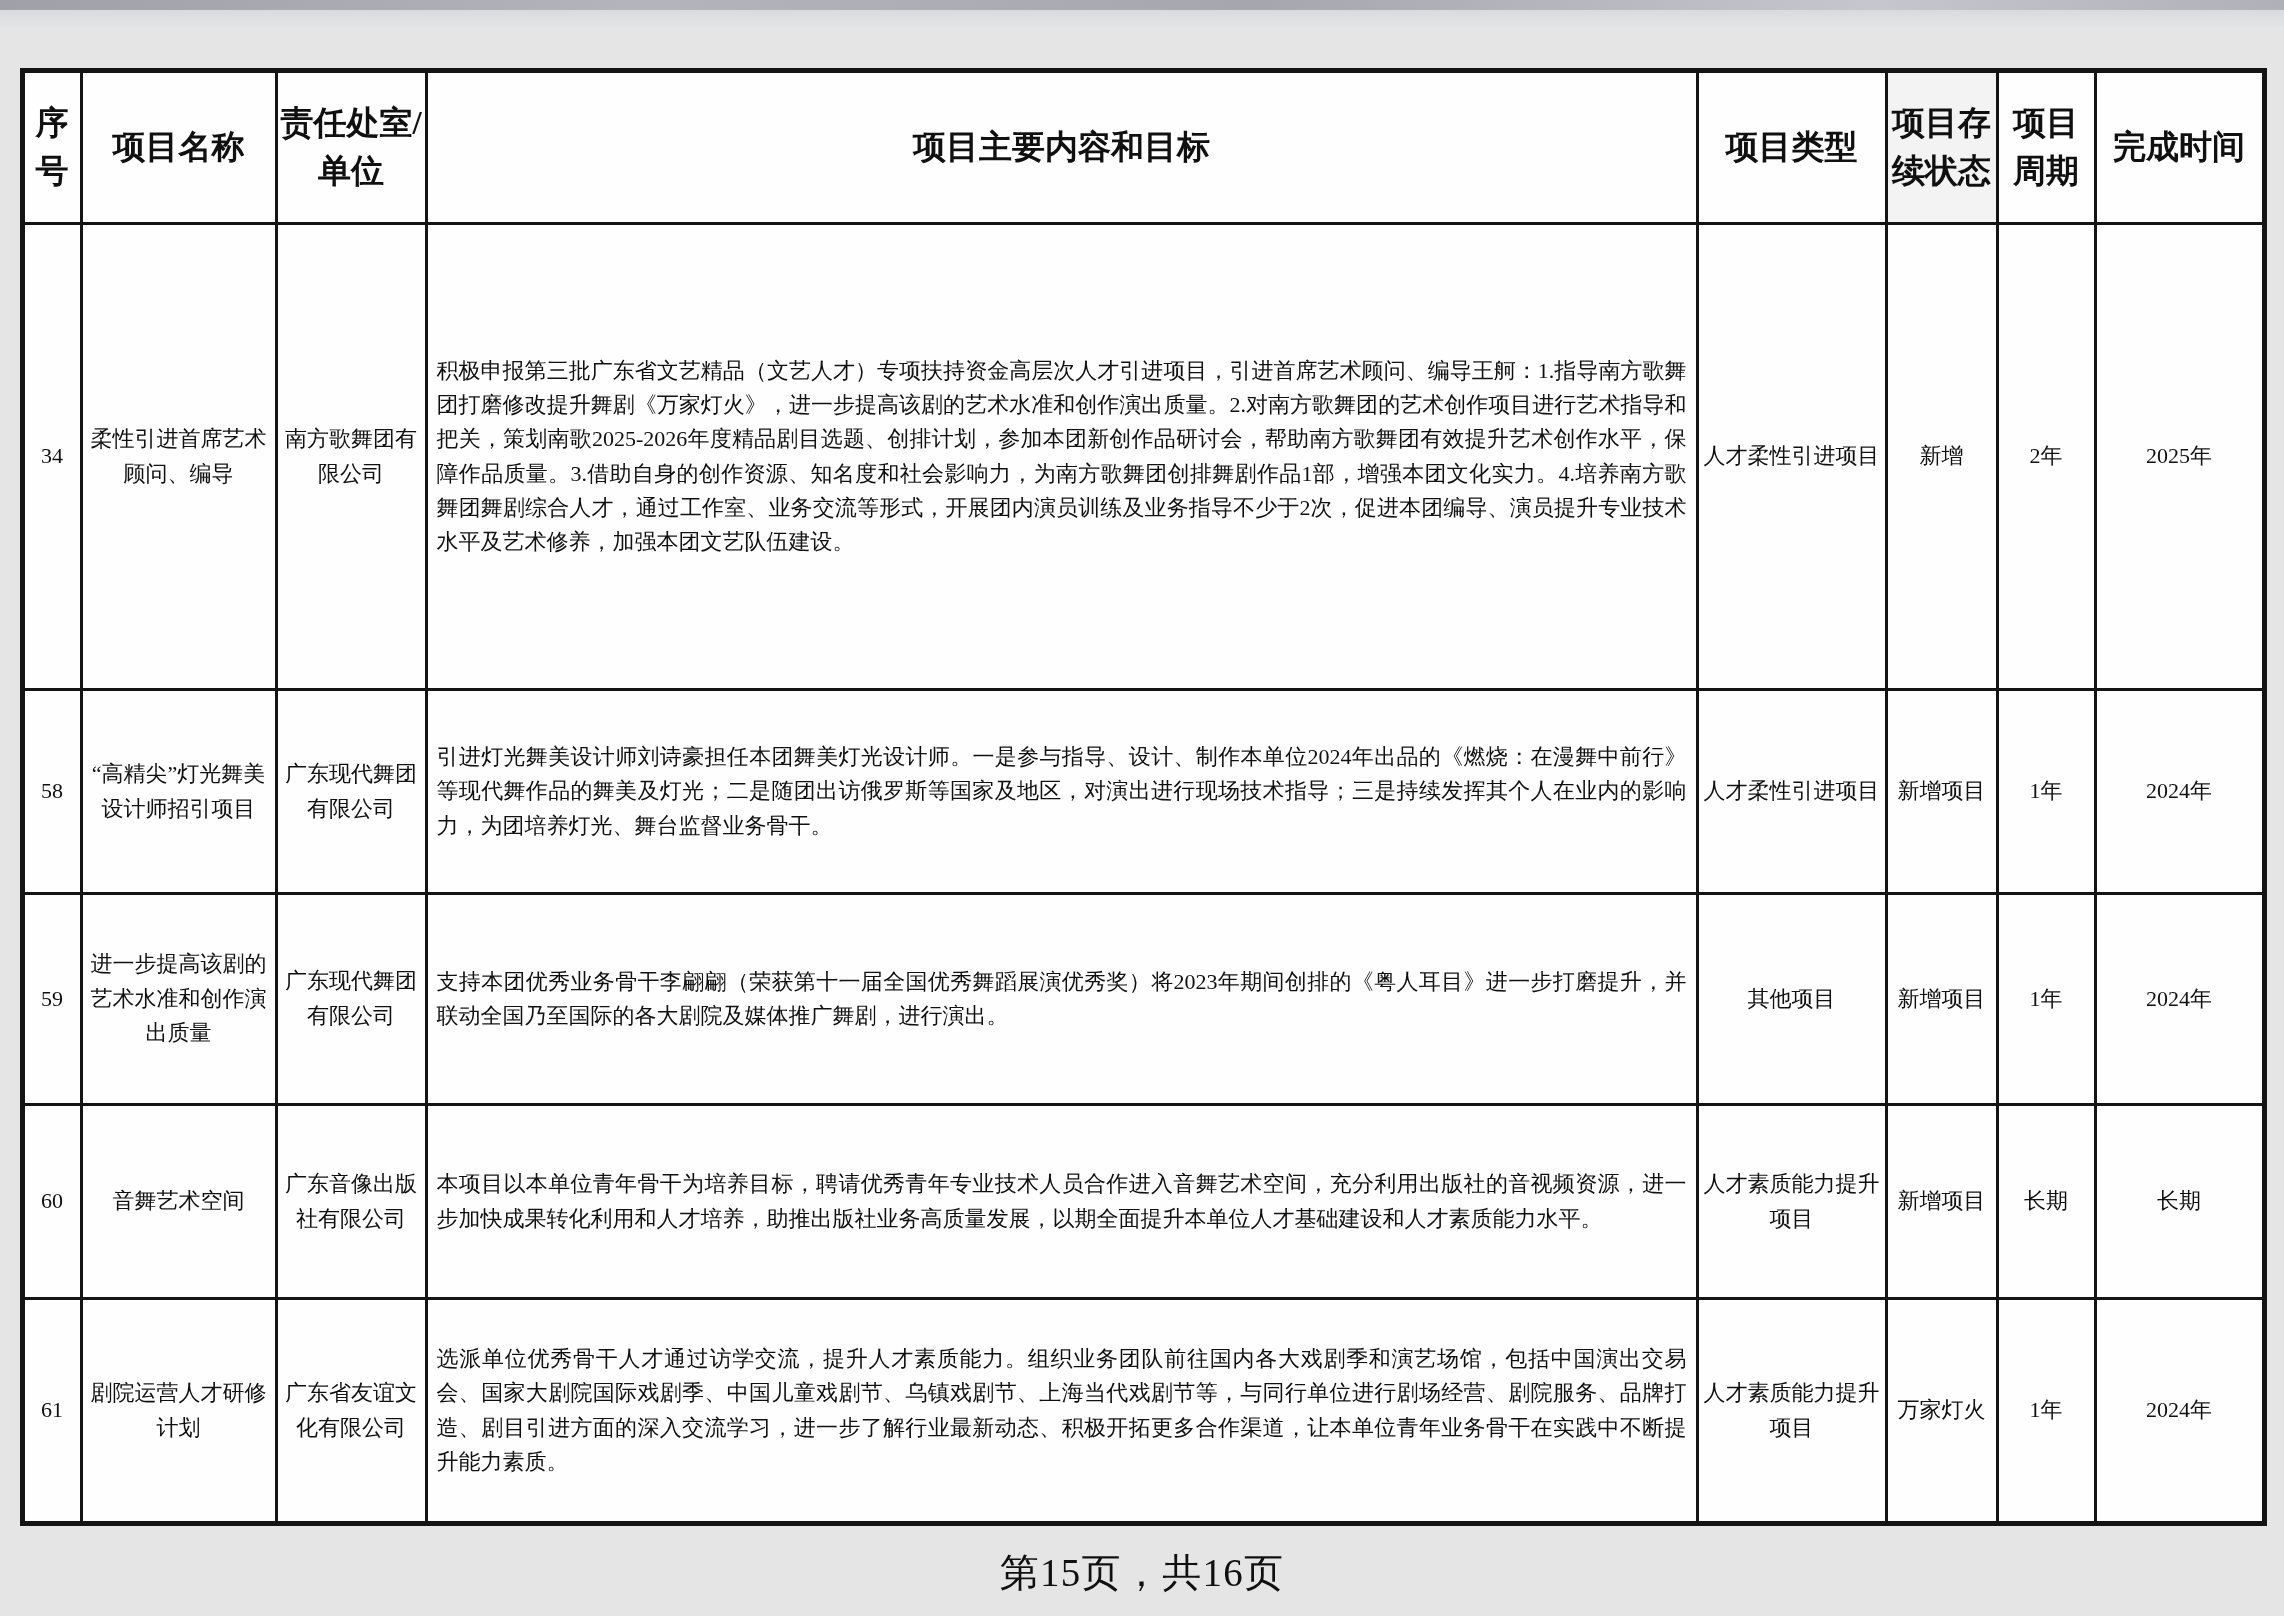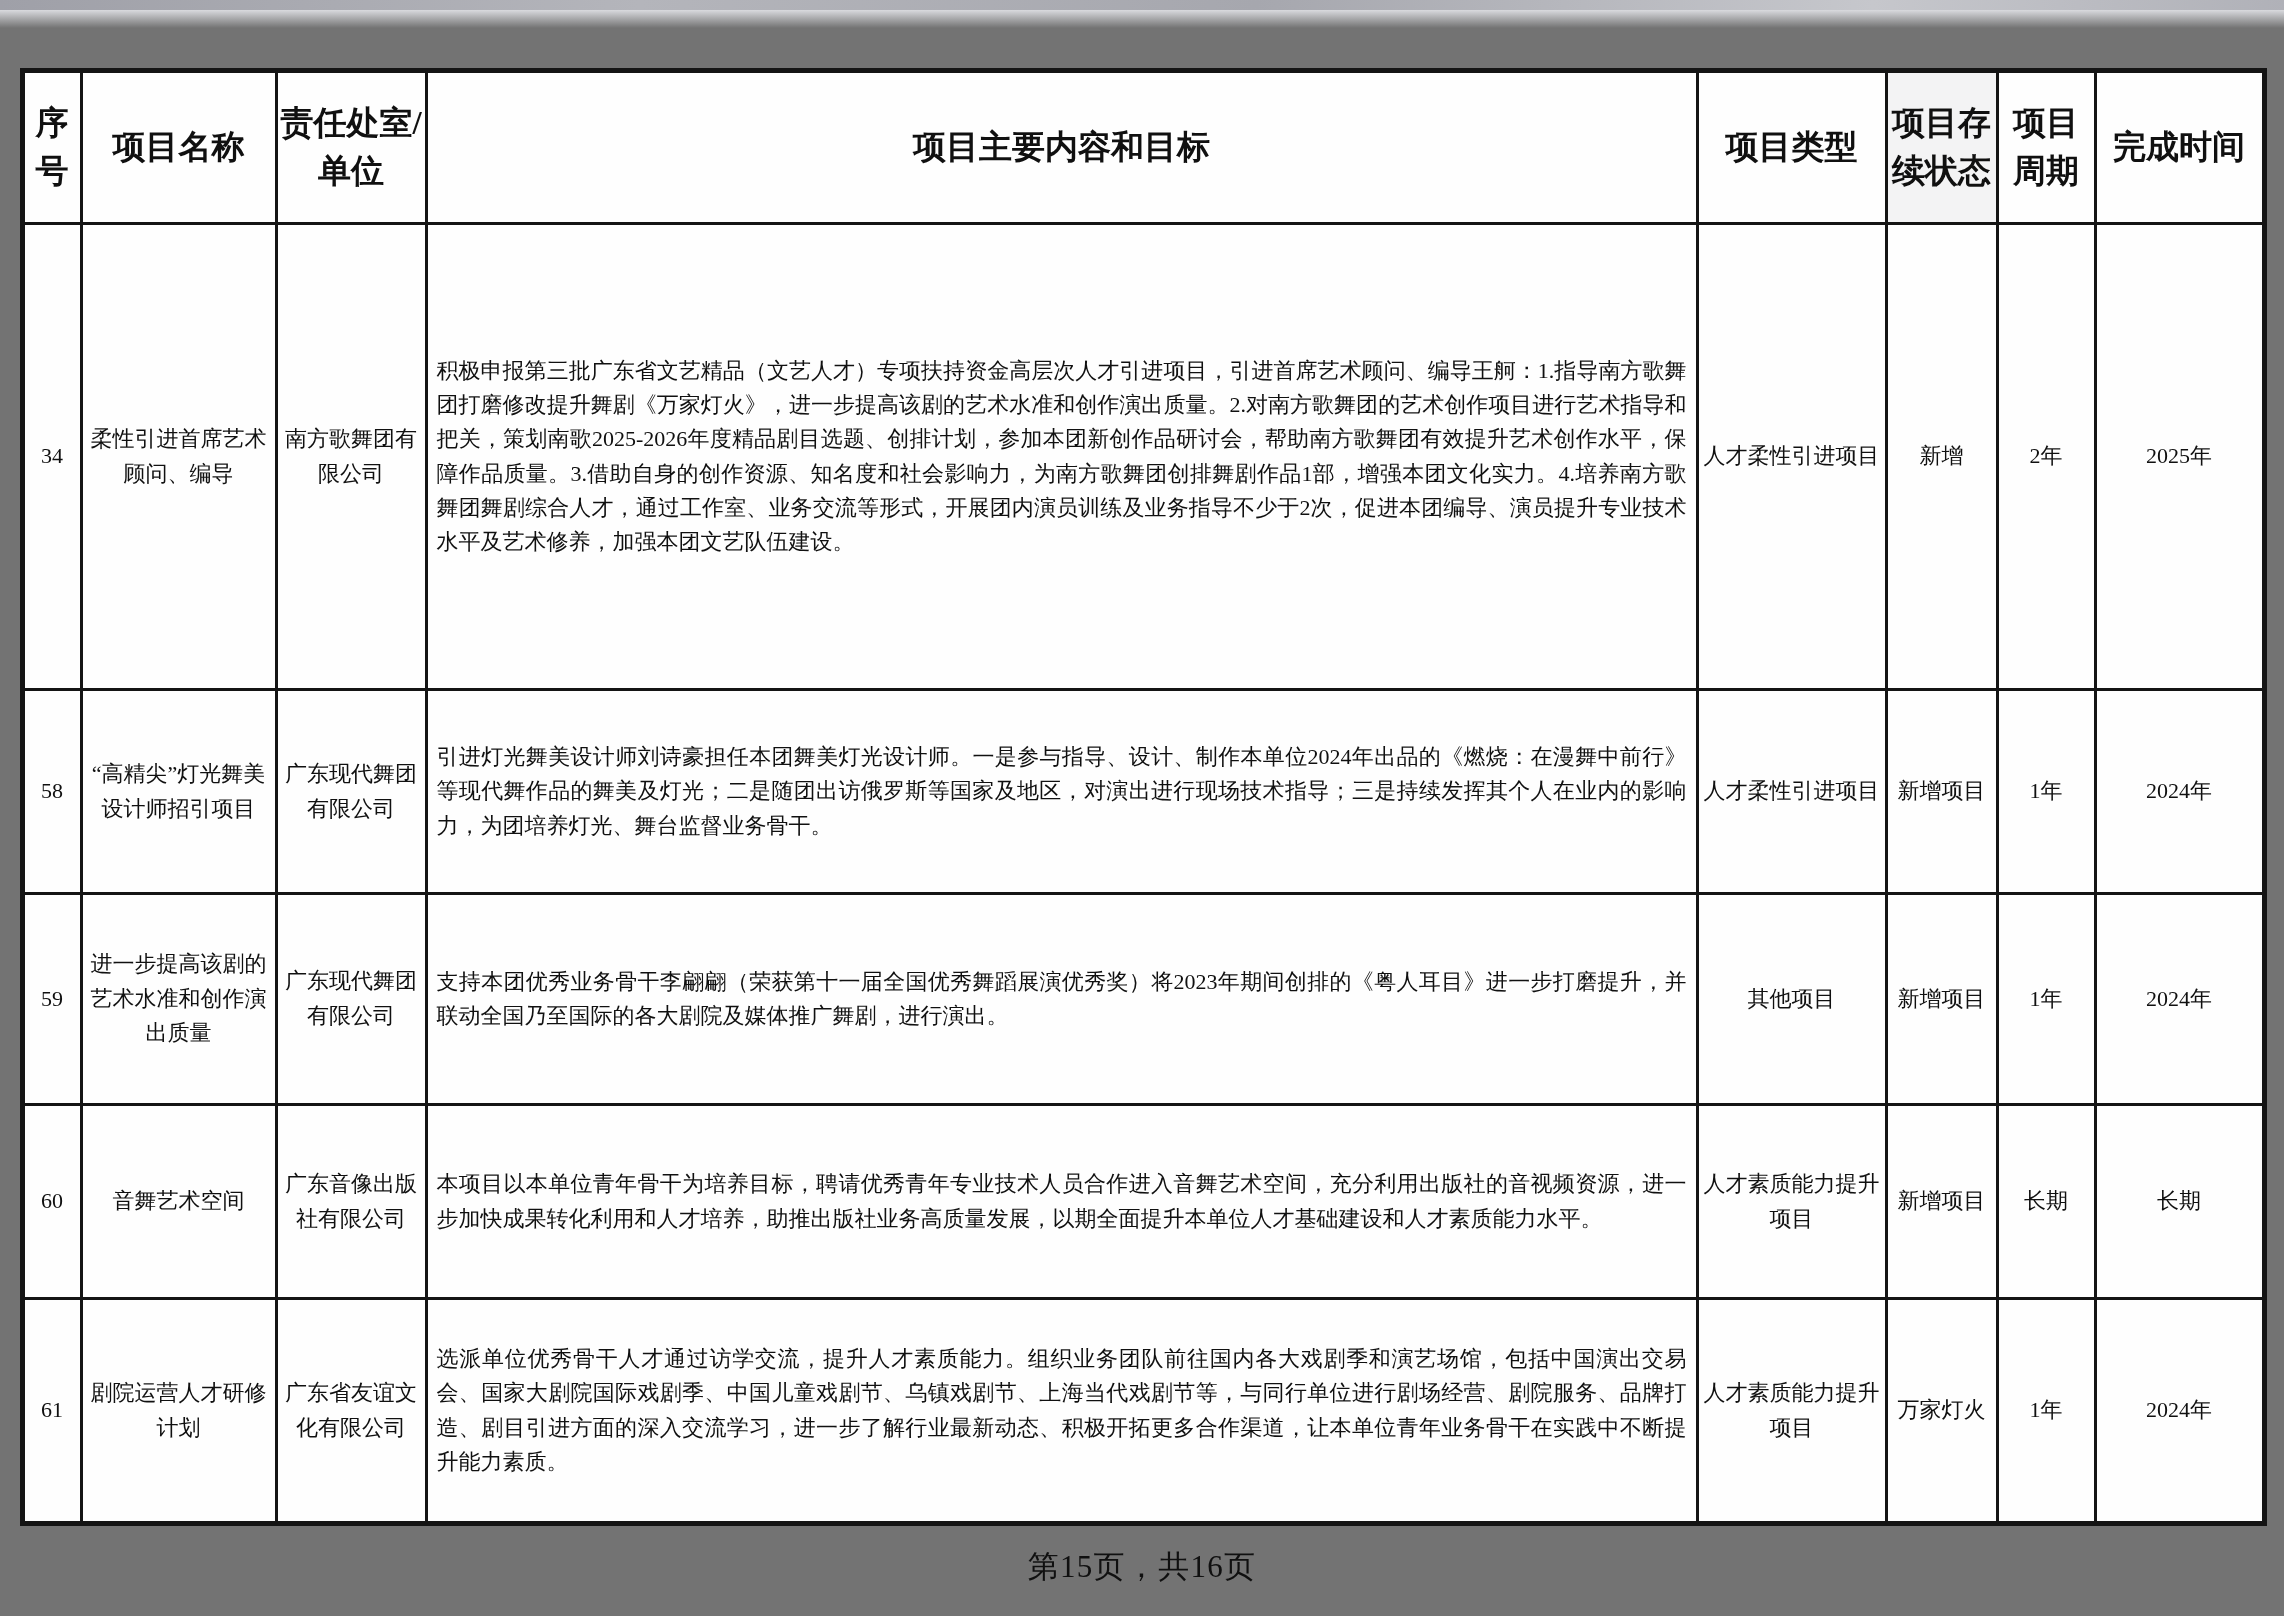--- a/index.html
+++ b/index.html
@@ -10,21 +10,21 @@
   body {
     width: 2284px;
     height: 1616px;
     position: relative;
     font-family: "Liberation Serif", "DejaVu Serif", serif;
     color: #101010;
   }
   .page {
     position: absolute;
     inset: 0;
-    background: #737373;
+    background: #e5e5e5;
     overflow: hidden;
   }
   
   .scan-band {
     position: absolute;
     top: 0; left: 0; right: 0;
     height: 10.4px;
     background: linear-gradient(90deg, #9fa0a8, #b4b5bb 28%, #a6a7ae 55%, #c6c7cc 82%, #b0b1b8);
   }
   .scan-fade {
@@ -87,21 +87,21 @@
   tr.r59 { height: 211px; }
   tr.r60 { height: 194px; }
   tr.r61 { height: 225px; }
 
   .footer {
     position: absolute;
     top: 1546px;
     left: 0;
     width: 100%;
     text-align: center;
-    font-size: 31px;
+    font-size: 39px;
     letter-spacing: 1.3px;
   }
 </style>
 </head>
 <body>
 
 <div class="page">
 
   <div class="scan-band"></div>
   <div class="scan-fade"></div>

